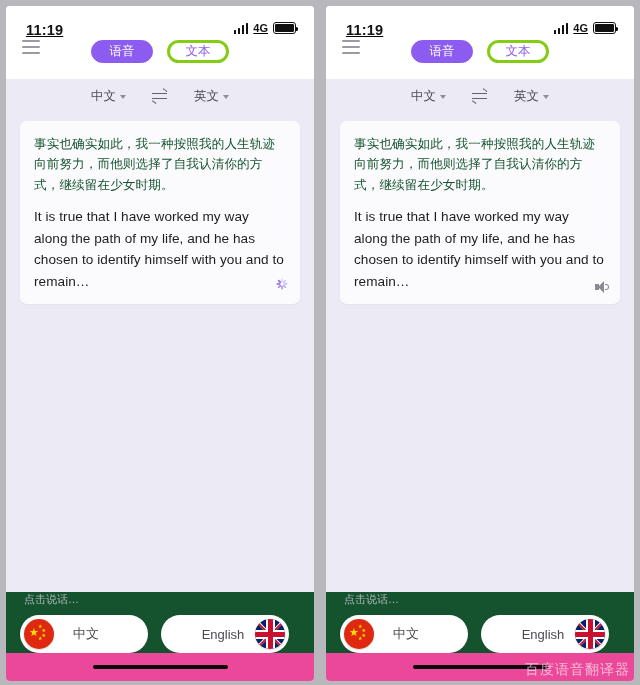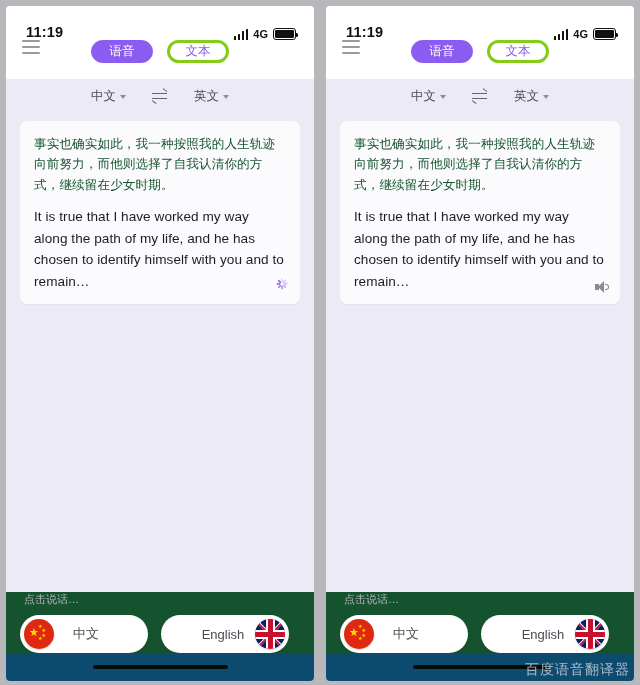--- a/index.html
+++ b/index.html
@@ -31,24 +31,25 @@
     overflow: hidden;
     display: flex;
     flex-direction: column;
   }
 
   
   .statusbar {
     height: 34px;
     background: #ffffff;
     display: flex;
-    align-items: flex-end;
+    align-items: flex-start;
     justify-content: space-between;
-    padding: 0 18px 0 20px;
+    padding: 16px 18px 0 20px;
     flex: 0 0 auto;
+    text-decoration: underline;
   }
   .clock {
     font-size: 14.5px;
     font-weight: bold;
     color: #111;
     letter-spacing: 0.2px;
   }
   .status-right {
     display: flex;
     align-items: center;
@@ -375,21 +376,21 @@
   .flag.uk .cw-h { position: absolute; left: 0; top: 10.5px; width: 30px; height: 9px; background: #fff; }
   .flag.uk .cw-v { position: absolute; left: 10.5px; top: 0; width: 9px; height: 30px; background: #fff; }
   .flag.uk .cr-h { position: absolute; left: 0; top: 12.5px; width: 30px; height: 5px; background: #c8102e; }
   .flag.uk .cr-v { position: absolute; left: 12.5px; top: 0; width: 5px; height: 30px; background: #c8102e; }
 
   .homebar-wrap {
     height: 28px;
     display: flex;
     align-items: center;
     justify-content: center;
-    background: #0c4a6e;
+    background: #ec4899;
     flex: 0 0 auto;
     position: relative;
   }
   .homebar {
     width: 135px;
     height: 4px;
     border-radius: 3px;
     background: #0a0a0a;
   }
 

